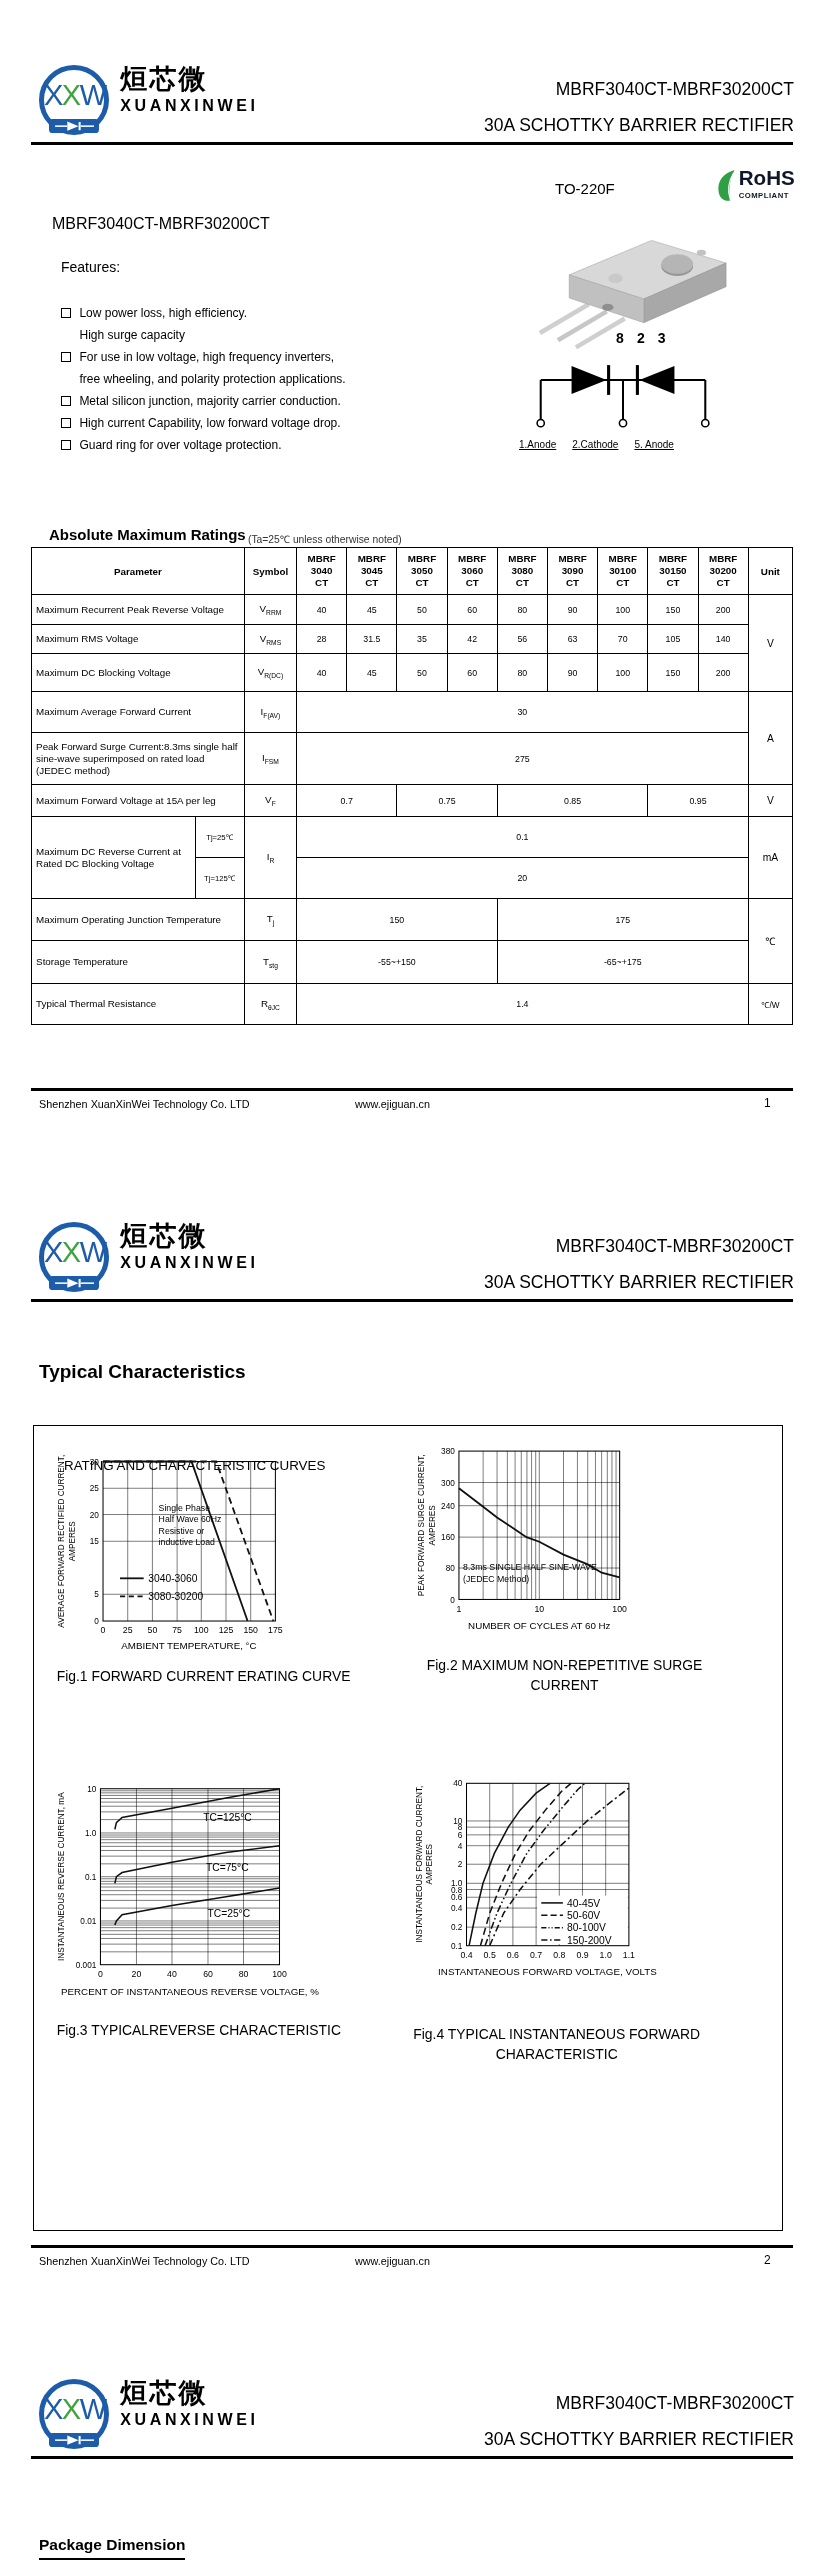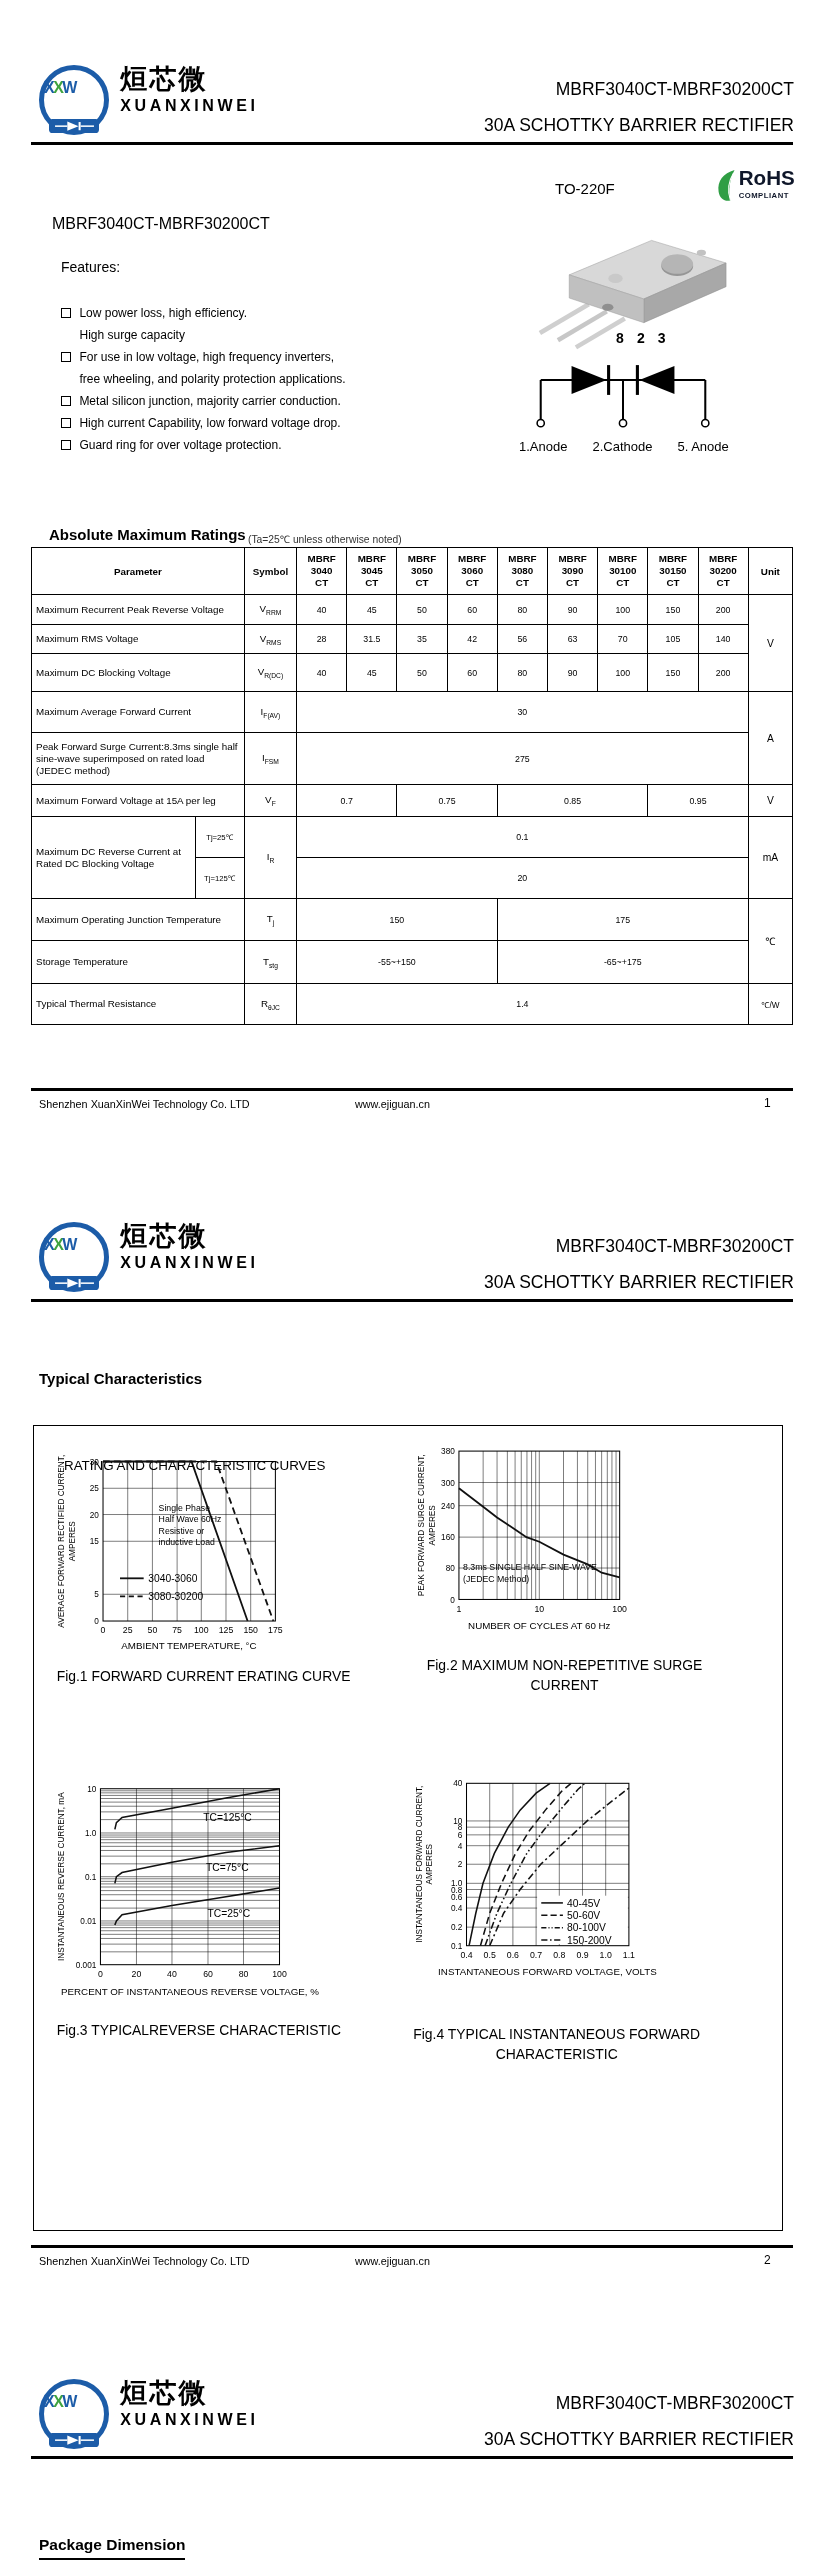--- a/index.html
+++ b/index.html
@@ -2,21 +2,21 @@
 <html style="font-size:8.2px"><head>
 <meta charset="utf-8">
 <style>
   html,body{margin:0;padding:0;background:#fff;}
   body{font-family:"Liberation Sans",sans-serif;color:#000;width:818px;}
   .page{position:relative;width:818px;height:1157px;background:#fff;overflow:hidden;}
   .abs{position:absolute;}
   .rule{position:absolute;left:31px;width:762px;height:2.6px;background:#000;}
   
   .logo-circle{position:relative;width:60px;height:60px;border:5.2px solid #1c5ca8;border-radius:50%;background:#fff;}
-  .logo-xxw{position:absolute;top:9.3px;left:0;width:100%;text-align:left;font-size:16px;font-weight:bold;letter-spacing:-1.5px;color:#1c5ca8;}
+  .logo-xxw{position:absolute;top:9.3px;left:0;width:100%;text-align:left;font-size:29px;font-weight:normal;letter-spacing:-1.5px;color:#1c5ca8;}
   .logo-xxw .g{color:#3fa33f;}
   .logo-band{position:absolute;left:50%;bottom:-3.1px;transform:translateX(-50%);width:50px;height:14.4px;background:#1c5ca8;border-radius:3.6px;display:flex;align-items:center;justify-content:center;}
   .logo-cn{font-size:27px;font-weight:bold;letter-spacing:2.1px;line-height:29px;}
   .logo-latin{font-size:16px;font-weight:bold;letter-spacing:3.6px;margin-top:3.1px;}
   .hdr-title{right:24px;top:71px;text-align:right;font-size:17.5px;line-height:36px;}
   .foot{font-size:10.8px;}
   .pg{font-size:12px;}
   
   .rohs-txt{color:#0f172a;font-weight:bold;line-height:1;}
   .feat-row{display:flex;align-items:flex-start;font-size:12px;line-height:22px;}
@@ -136,21 +136,21 @@
     <line x1="172" y1="6" x2="172" y2="64" stroke="#000" stroke-width="6"></line>
     <polygon points="300,8 300,62 232,35" fill="#000"></polygon>
     <line x1="228" y1="6" x2="228" y2="64" stroke="#000" stroke-width="6"></line>
     <line x1="40" y1="35" x2="40" y2="111" stroke="#000" stroke-width="4"></line>
     <line x1="200" y1="35" x2="200" y2="111" stroke="#000" stroke-width="4"></line>
     <line x1="360" y1="35" x2="360" y2="111" stroke="#000" stroke-width="4"></line>
     <circle cx="40" cy="119" r="7" fill="#fff" stroke="#000" stroke-width="3"></circle>
     <circle cx="200" cy="119" r="7" fill="#fff" stroke="#000" stroke-width="3"></circle>
     <circle cx="360" cy="119" r="7" fill="#fff" stroke="#000" stroke-width="3"></circle>
   </svg>
-  <div class="abs" style="left:519px;top:439px;display:flex;gap:25px;font-size:13px;">
+  <div class="abs" style="left:519px;top:439px;display:flex;gap:16px;font-size:10px;text-decoration:underline;">
     <span>1.Anode</span>
     <span>2.Cathode</span>
     <span>5. Anode</span>
   </div>
 
   <div class="abs" style="left:49px;top:526px;font-size:15px;font-weight:bold;">Absolute Maximum Ratings</div>
   <div class="abs" style="left:248px;top:532px;font-size:10.3px;color:#333;">(Ta=25℃ unless otherwise noted)</div>
 
   <table class="rt abs" style="left:31px;top:547px;">
     <colgroup>
@@ -335,21 +335,21 @@
       <div class="logo-cn">烜芯微</div>
       <div class="logo-latin">XUANXINWEI</div>
     </div>
   </div>
   <div class="abs hdr-title">
     <div>MBRF3040CT-MBRF30200CT</div>
     <div>30A SCHOTTKY BARRIER RECTIFIER</div>
   </div>
   <div class="rule" style="top:142px"></div>
 
-  <div class="abs" style="left:39px;top:213px;font-size:15px;font-weight:600;">Typical Characteristics</div>
+  <div class="abs" style="left:39px;top:204px;font-size:19px;font-weight:600;">Typical Characteristics</div>
   <div class="abs curvebox" style="left:33px;top:268px;width:748px;height:804px;"></div>
   <div class="abs" style="left:64px;top:301px;font-size:13.4px;">RATING AND CHARACTERISTIC CURVES</div>
 
   <svg class="abs" style="left:49px;top:281px;" width="319" height="258" viewBox="0 0 620 500">
     <g>
       <line class="cg" x1="153" y1="45" x2="153" y2="355"></line>
         <line class="cg" x1="201" y1="45" x2="201" y2="355"></line>
         <line class="cg" x1="249" y1="45" x2="249" y2="355"></line>
         <line class="cg" x1="296" y1="45" x2="296" y2="355"></line>
         <line class="cg" x1="344" y1="45" x2="344" y2="355"></line>

